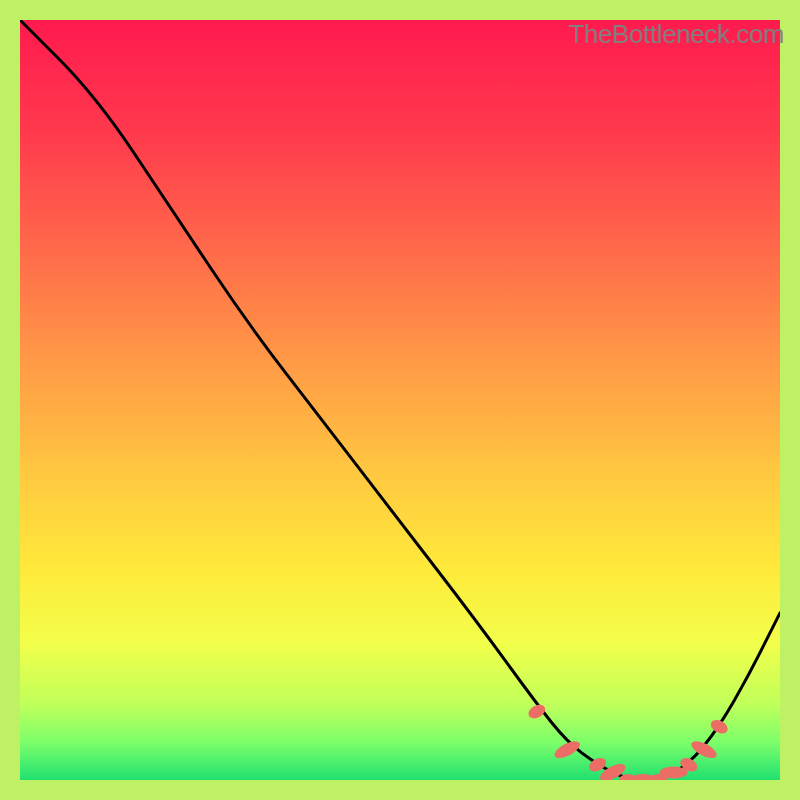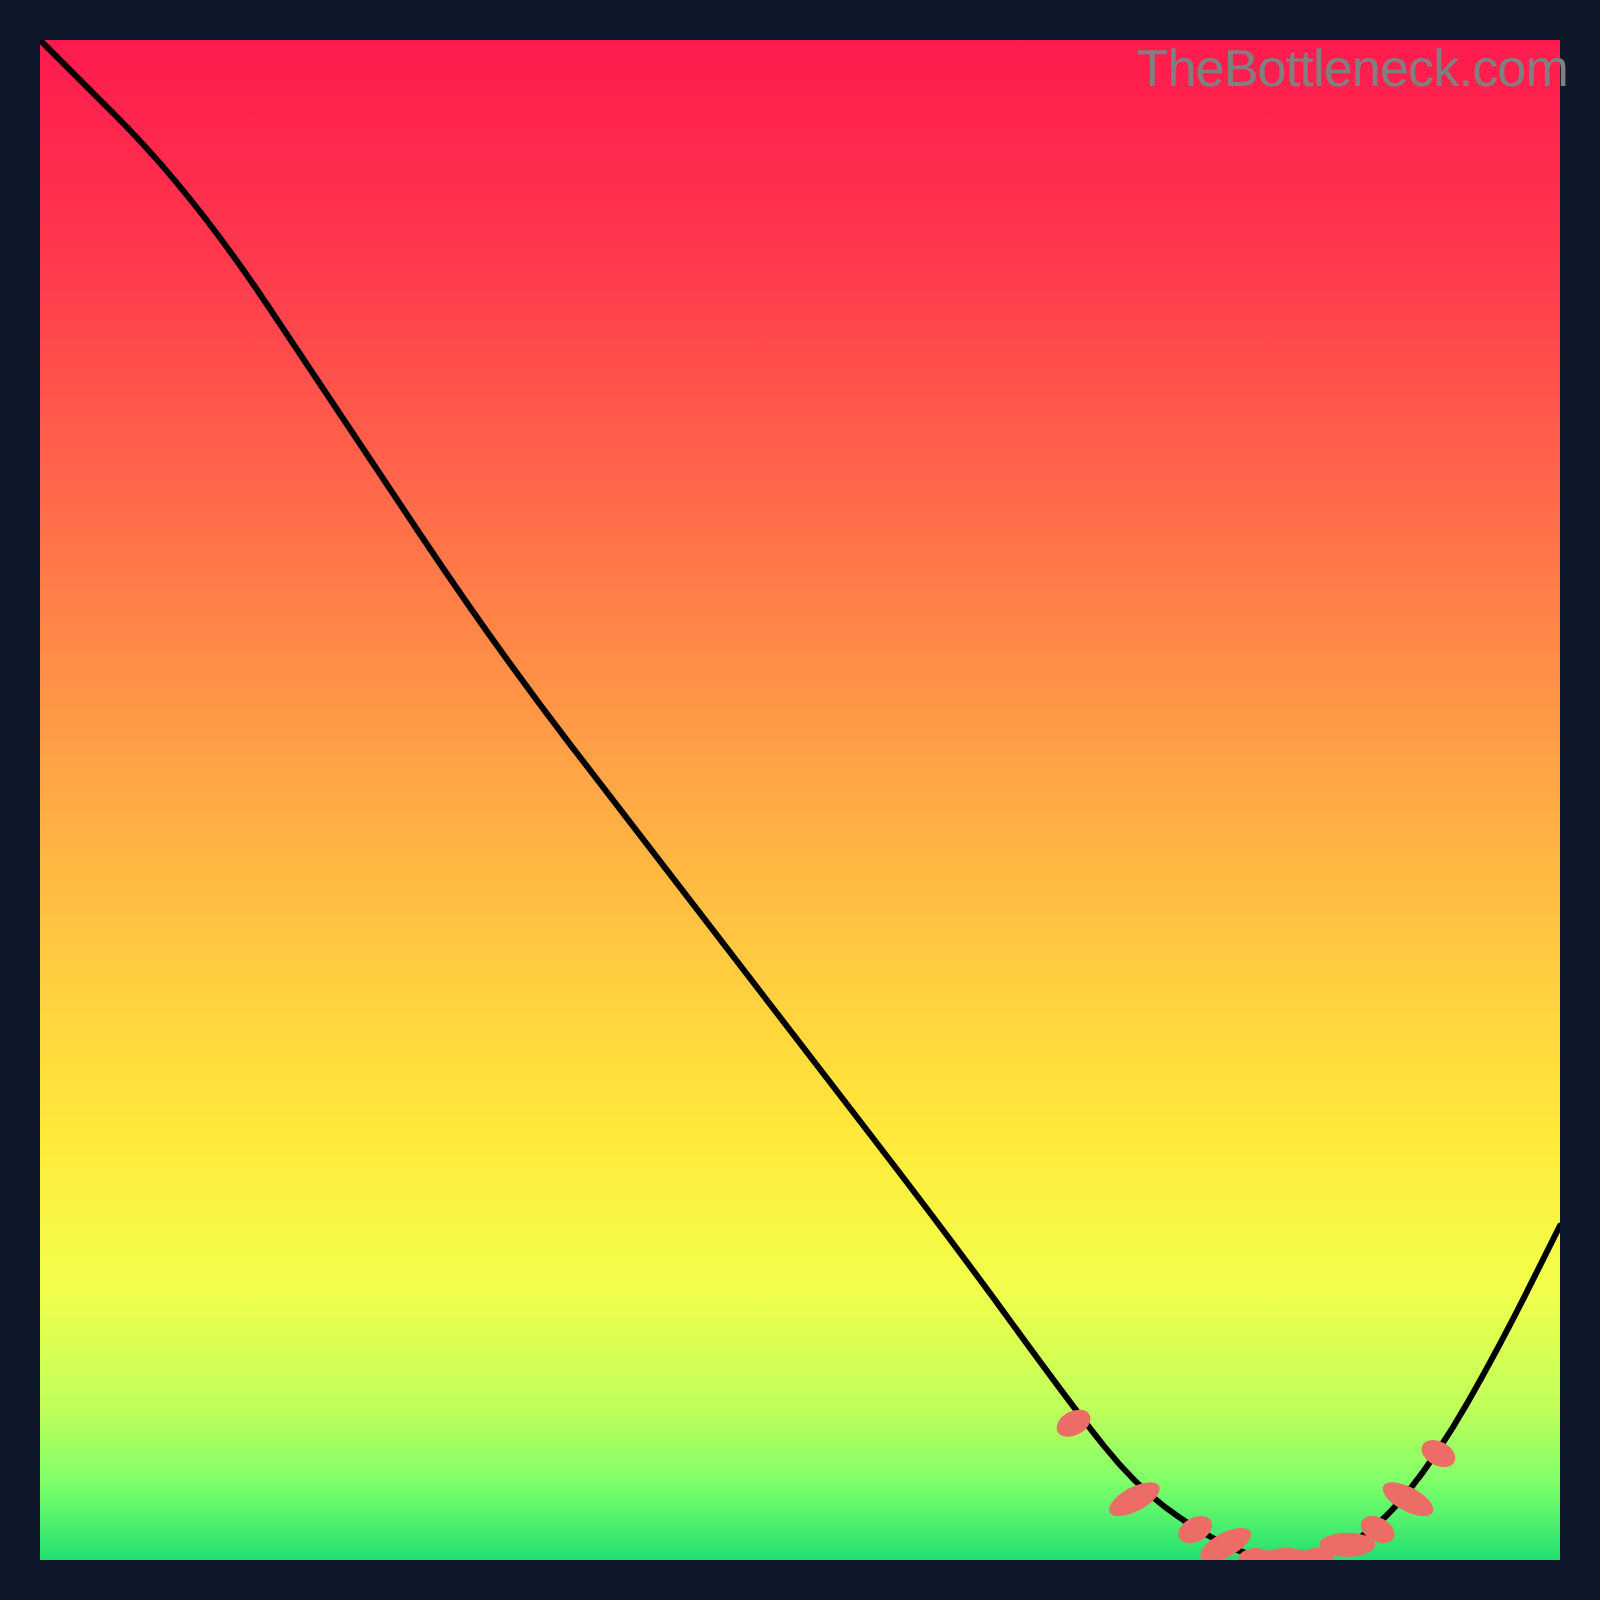--- a/index.html
+++ b/index.html
@@ -7,21 +7,21 @@
     padding: 0;
     width: 800px;
     height: 800px;
     background: #000000;
     overflow: hidden;
   }
   .container {
     position: relative;
     width: 800px;
     height: 800px;
-    background: #0f172a;
+    background: #bef264;
   }
   .plot-area {
     position: absolute;
     left: 20px;
     top: 20px;
     width: 760px;
     height: 760px;
   }
   .watermark {
     position: absolute;

